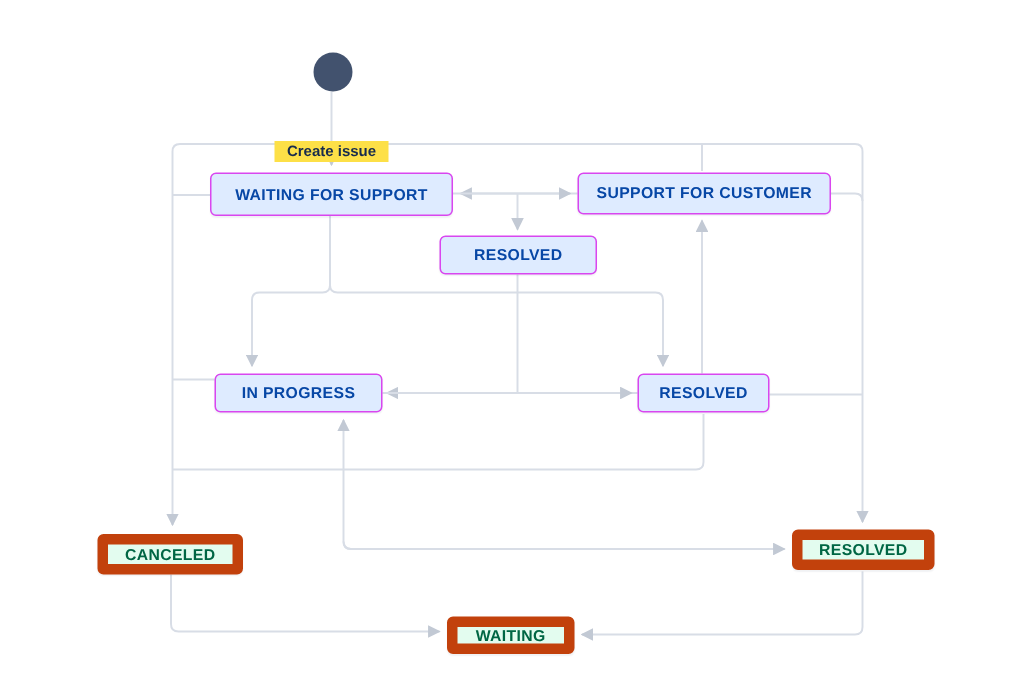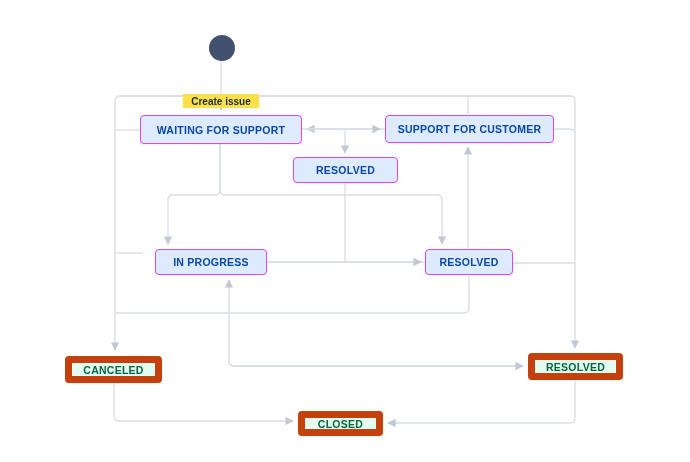--- a/index.html
+++ b/index.html
@@ -44,21 +44,21 @@
     left:183px;top:94px;width:76px;height:14px;
     background:#fde047;
     display:flex;align-items:center;justify-content:center;
     font-size:10px;font-weight:600;color:#172b4d;
     cursor:pointer;
   }
   
   #st-wfs{left:140px;top:115px;width:162px;height:29px;}
   #st-wfc{left:385px;top:115px;width:169px;height:28px;}
   #st-esc{left:293px;top:157px;width:105px;height:26px;}
-  #st-inp{left:143px;top:249px;width:112px;height:26px;margin-left:12px;}
+  #st-inp{left:143px;top:249px;width:112px;height:26px;}
   #st-pen{left:425px;top:249px;width:88px;height:26px;}
   #st-can{left:65px;top:356px;width:97px;height:27px;}
   #st-res{left:528px;top:353px;width:95px;height:27px;}
   #st-clo{left:298px;top:411px;width:85px;height:25px;}
 </style>
 </head>
 <body>
 
 <div id="canvas">
 
@@ -109,15 +109,15 @@
 
   <div id="create-issue-label">Create issue</div>
 
   <div id="st-wfs" class="status blue">WAITING FOR SUPPORT</div>
   <div id="st-wfc" class="status blue">SUPPORT FOR CUSTOMER</div>
   <div id="st-esc" class="status blue">RESOLVED</div>
   <div id="st-inp" class="status blue">IN PROGRESS</div>
   <div id="st-pen" class="status blue">RESOLVED</div>
   <div id="st-can" class="status green">CANCELED</div>
   <div id="st-res" class="status green">RESOLVED</div>
-  <div id="st-clo" class="status green">CLOSED</div>
+  <div id="st-clo" class="status green">WAITING</div>
 
 </div>
 
 </body></html>

